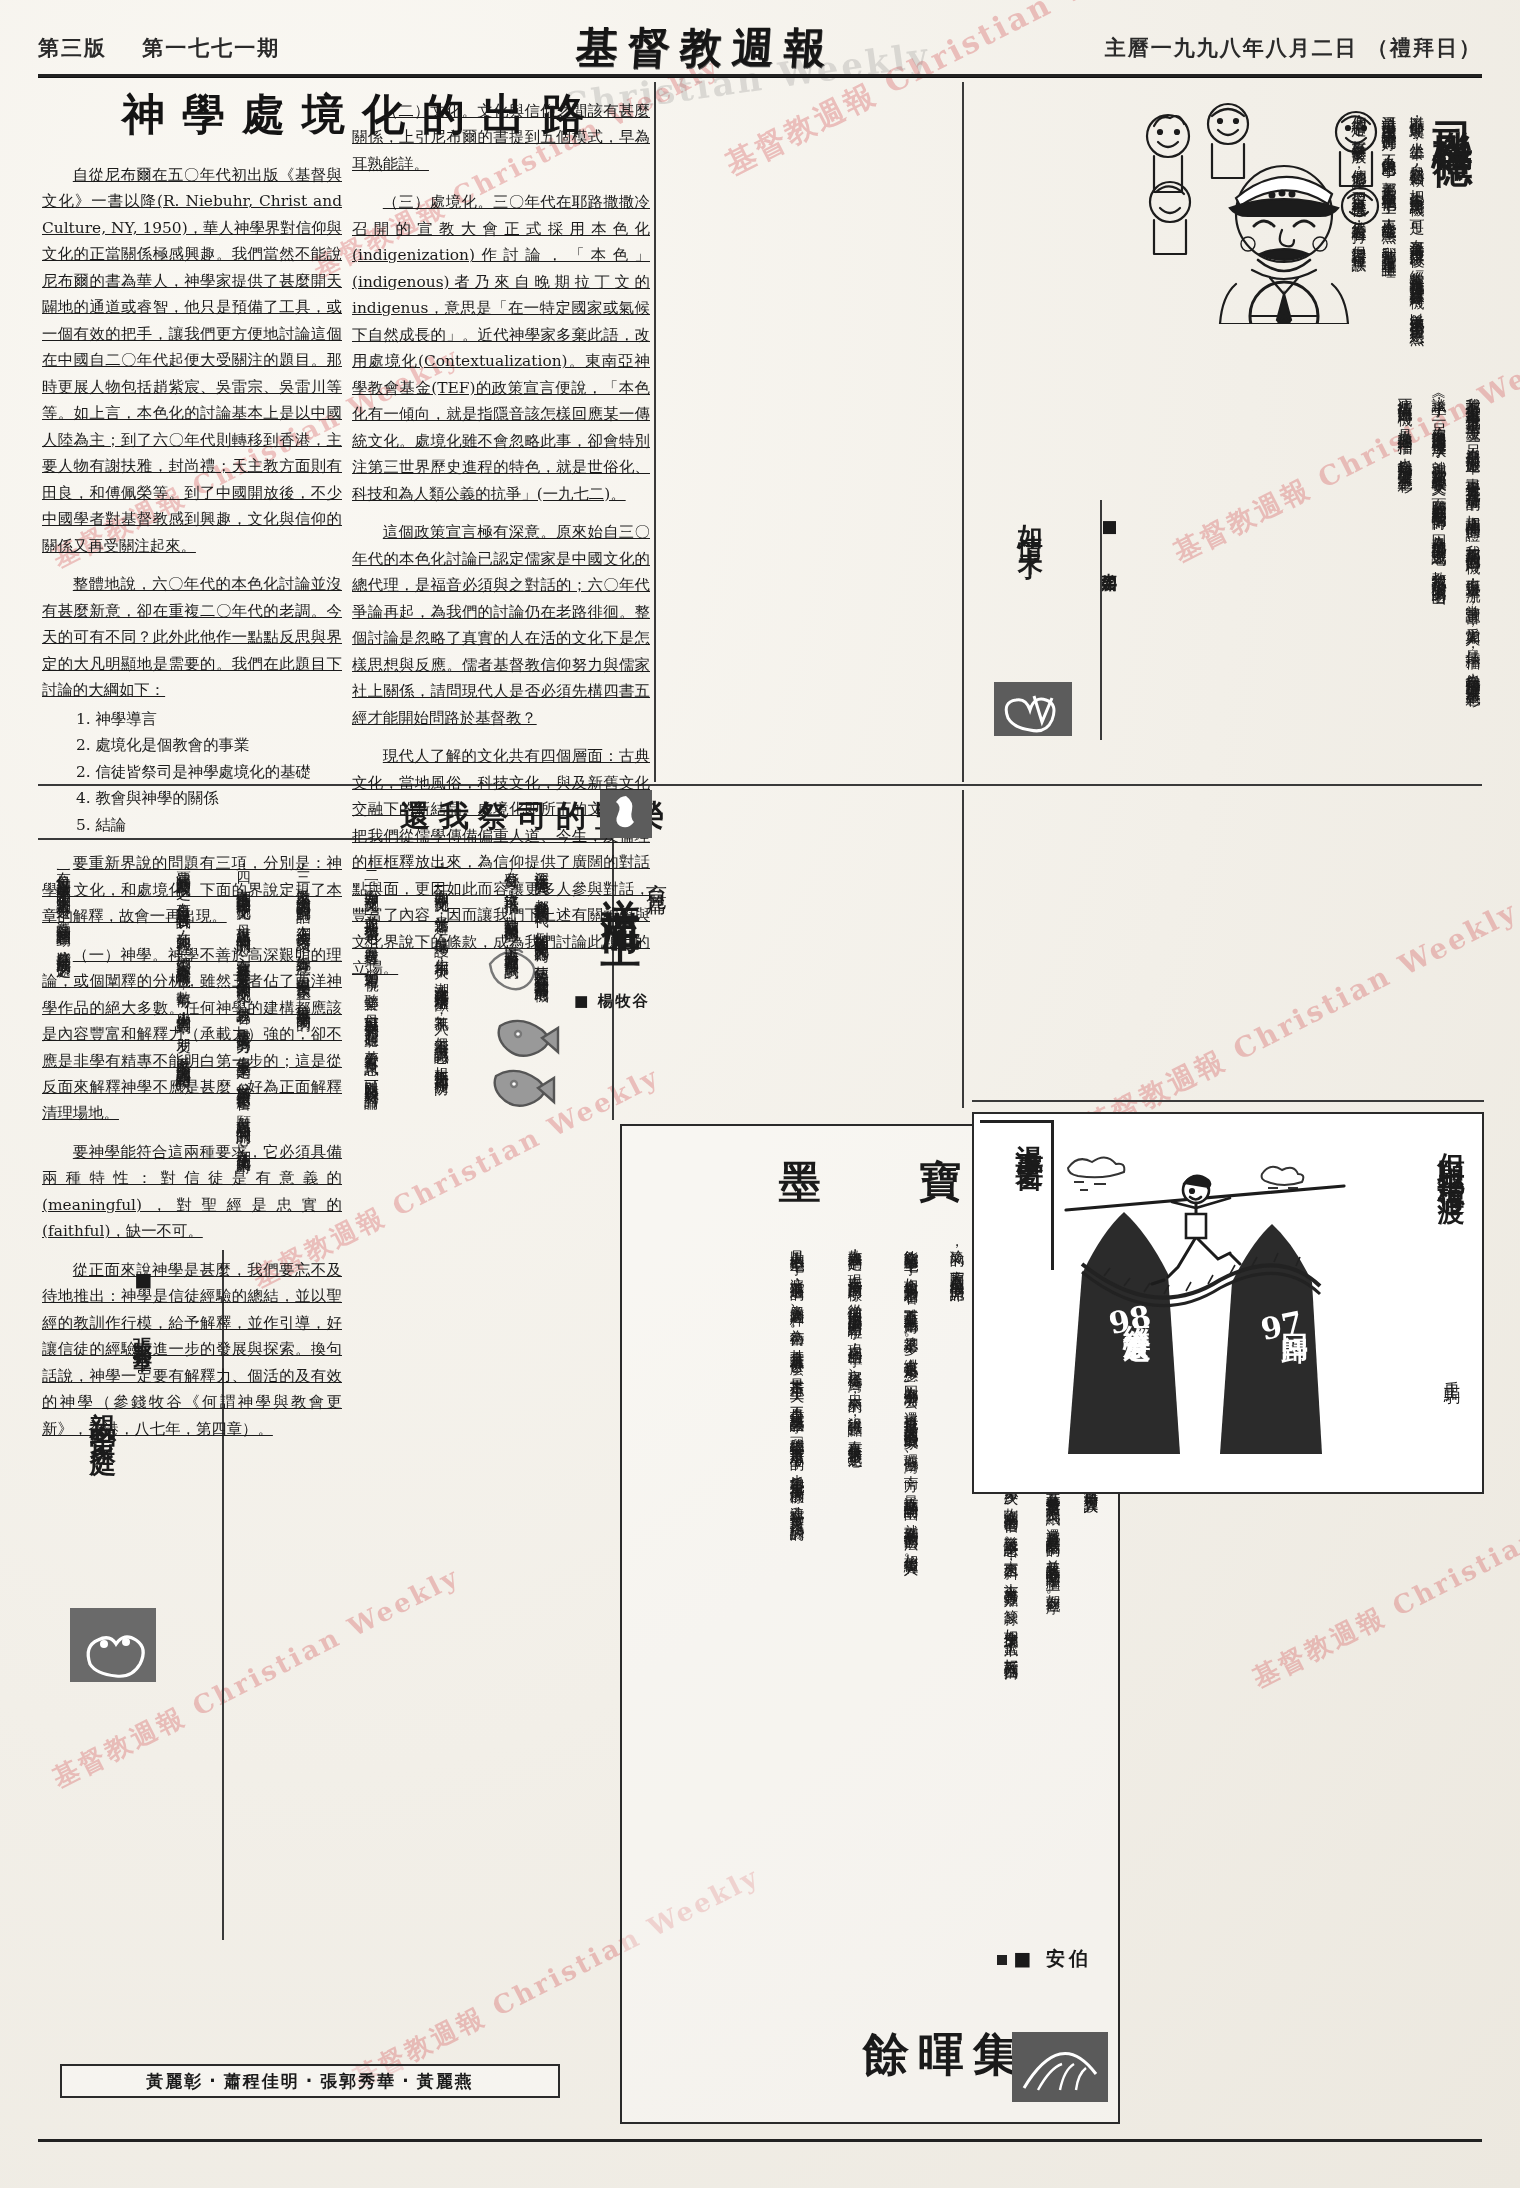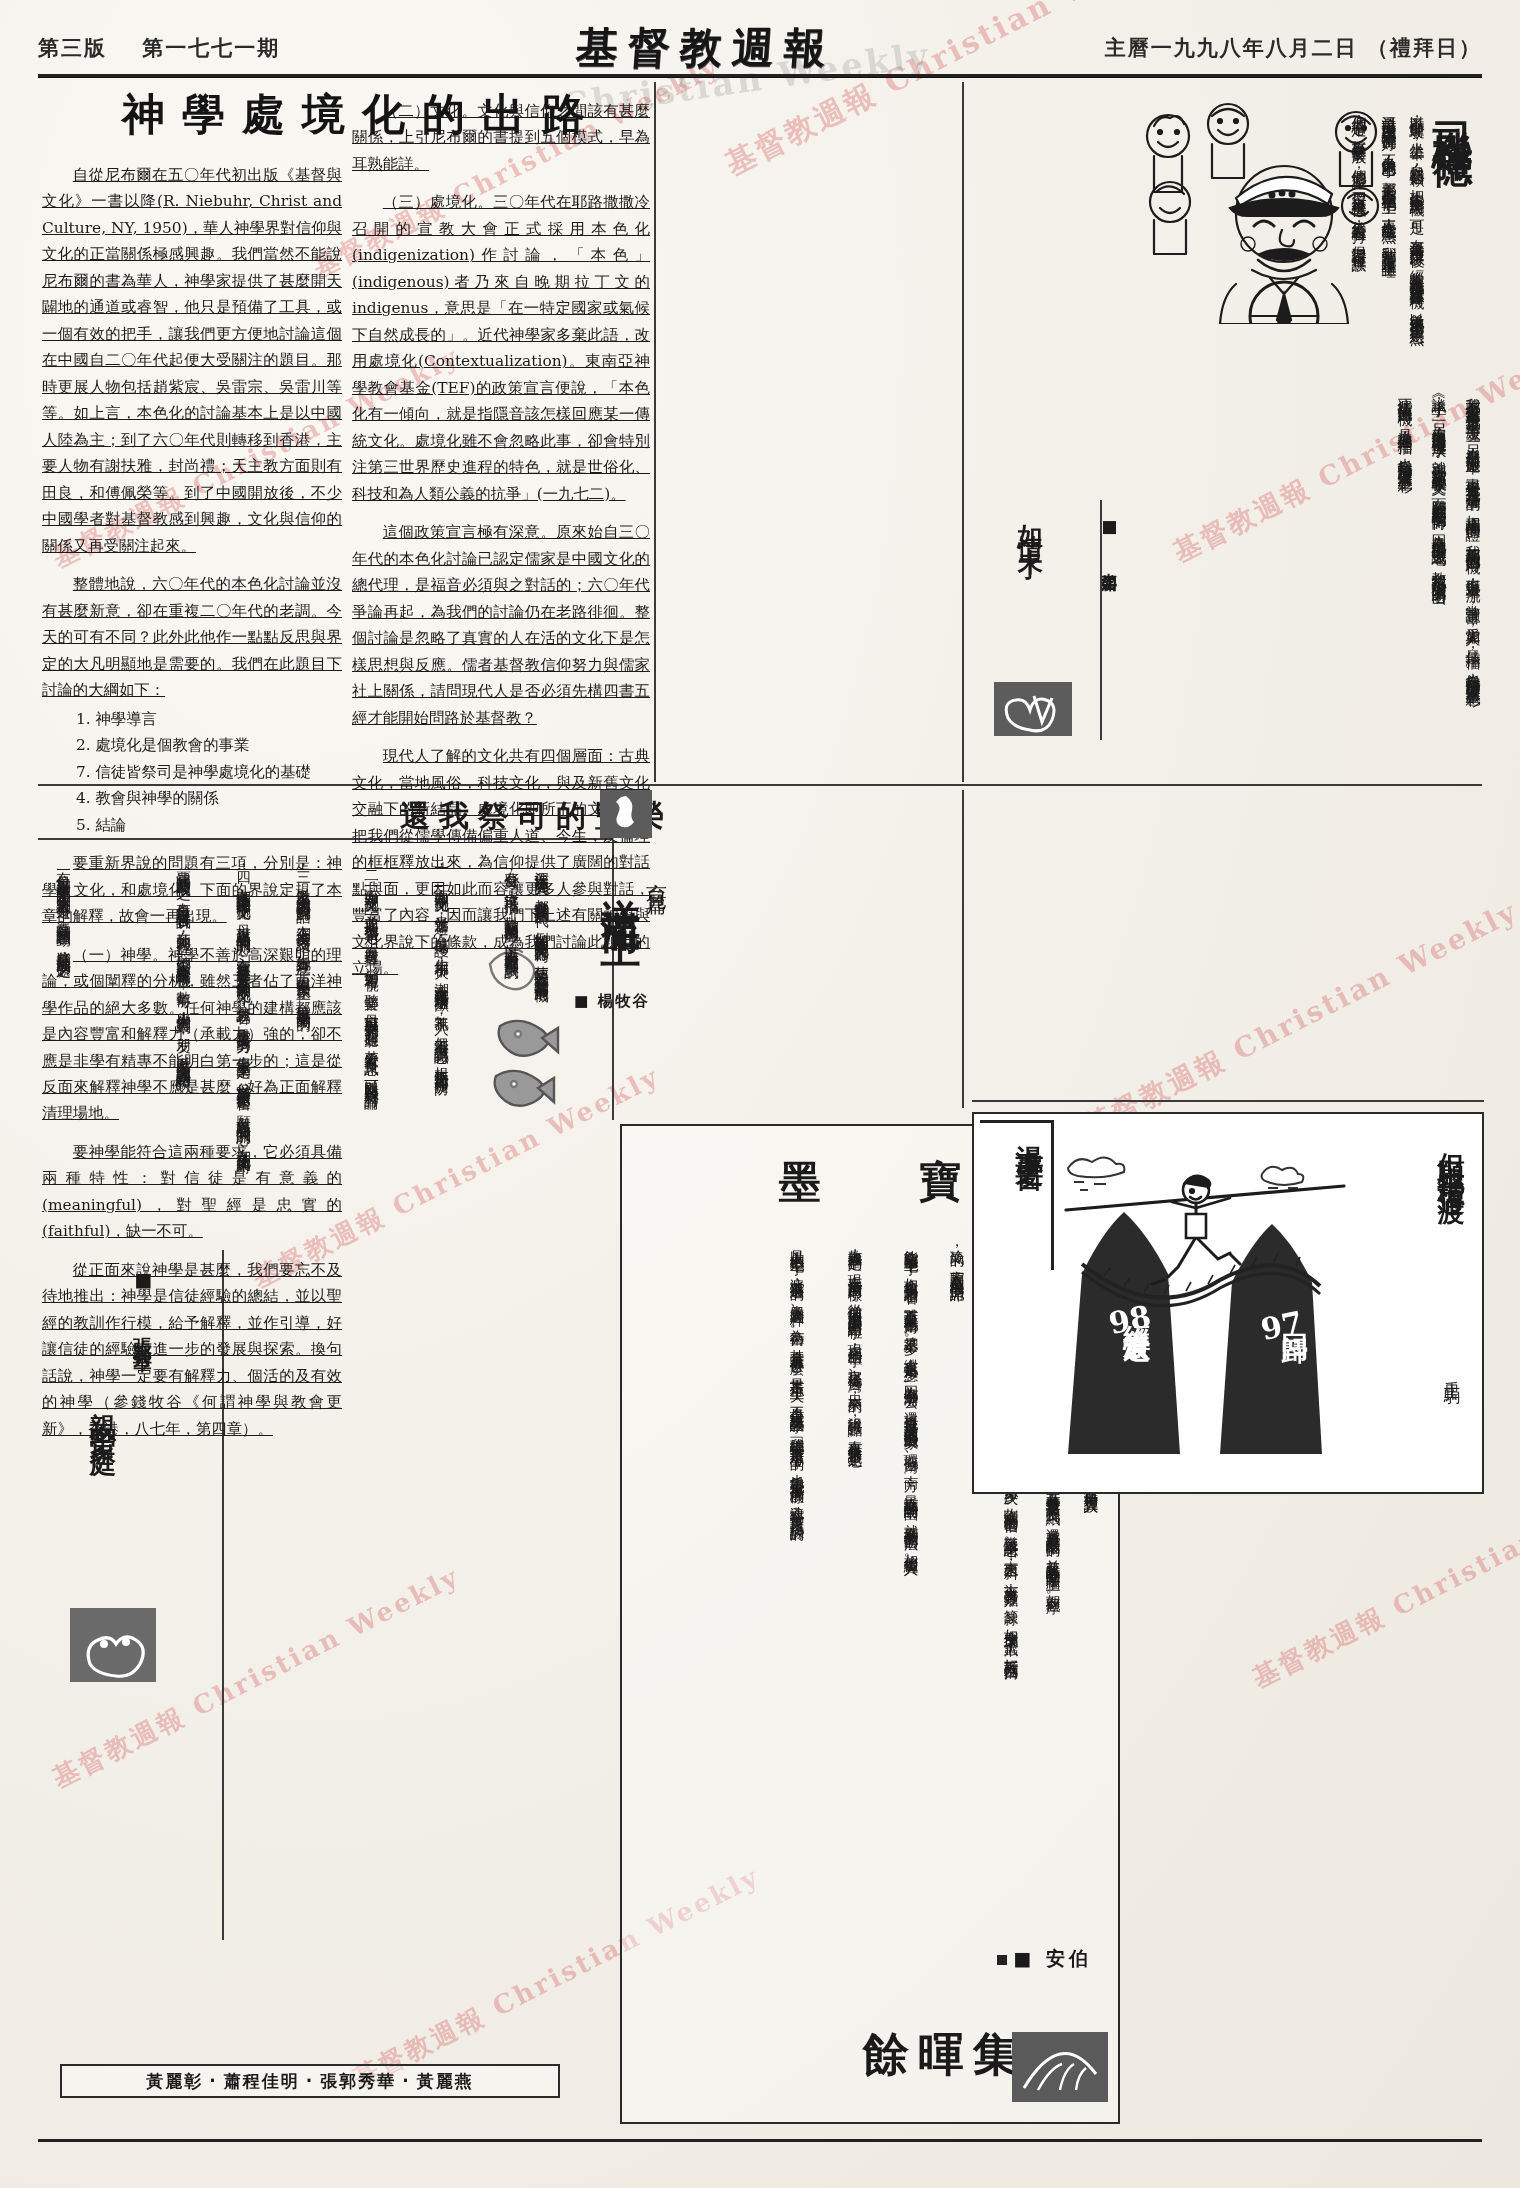--- a/index.html
+++ b/index.html
@@ -206,21 +206,21 @@
   <div class="vline" style="left:222px; top:1250px; height:690px;"></div>
 
   <div id="art1-head">神學處境化的出路</div>
 
   <div class="col-body htext" id="a1c1">
     <p>自從尼布爾在五〇年代初出版《基督與文化》一書以降(R. Niebuhr, Christ and Culture, NY, 1950)，華人神學界對信仰與文化的正當關係極感興趣。我們當然不能說尼布爾的書為華人，神學家提供了甚麼開天闢地的通道或睿智，他只是預備了工具，或一個有效的把手，讓我們更方便地討論這個在中國自二〇年代起便大受關注的題目。那時更展人物包括趙紫宸、吳雷宗、吳雷川等等。如上言，本色化的討論基本上是以中國人陸為主；到了六〇年代則轉移到香港，主要人物有謝扶雅，封尚禮；天主教方面則有田良，和傅佩榮等。到了中國開放後，不少中國學者對基督教感到興趣，文化與信仰的關係又再受關注起來。</p>
     <p>整體地說，六〇年代的本色化討論並沒有甚麼新意，卻在重複二〇年代的老調。今天的可有不同？此外此他作一點點反思與界定的大凡明顯地是需要的。我們在此題目下討論的大綱如下：</p>
     <ul class="ol-outline">
       <li>1. 神學導言</li>
       <li>2. 處境化是個教會的事業</li>
-      <li>7. 信徒皆祭司是神學處境化的基礎</li>
+      <li>2. 信徒皆祭司是神學處境化的基礎</li>
       <li>4. 教會與神學的關係</li>
       <li>5. 結論</li>
     </ul>
     <p>要重新界說的問題有三項，分別是：神學、文化，和處境化。下面的界說定規了本章的解釋，故會一再出現。</p>
     <p>（一）神學。神學不善於高深艱明的理論，或個闡釋的分析，雖然三者佔了西洋神學作品的絕大多數。任何神學的建構都應該是內容豐富和解釋力（承載力）強的，卻不應是非學有精專不能明白第一步的；這是從反面來解釋神學不應是甚麼，好為正面解釋清理場地。</p>
     <p>要神學能符合這兩種要求，它必須具備兩種特性：對信徒是有意義的(meaningful)，對聖經是忠實的(faithful)，缺一不可。</p>
     <p>從正面來說神學是甚麼，我們要忘不及待地推出：神學是信徒經驗的總結，並以聖經的教訓作行模，給予解釋，並作引導，好讓信徒的經驗有進一步的發展與探索。換句話說，神學一定要有解釋力、個活的及有效的神學（參錢牧谷《何謂神學與教會更新》，香港，八七年，第四章）。</p>
   </div>
 
   <div class="col-body htext" id="a1c2">

